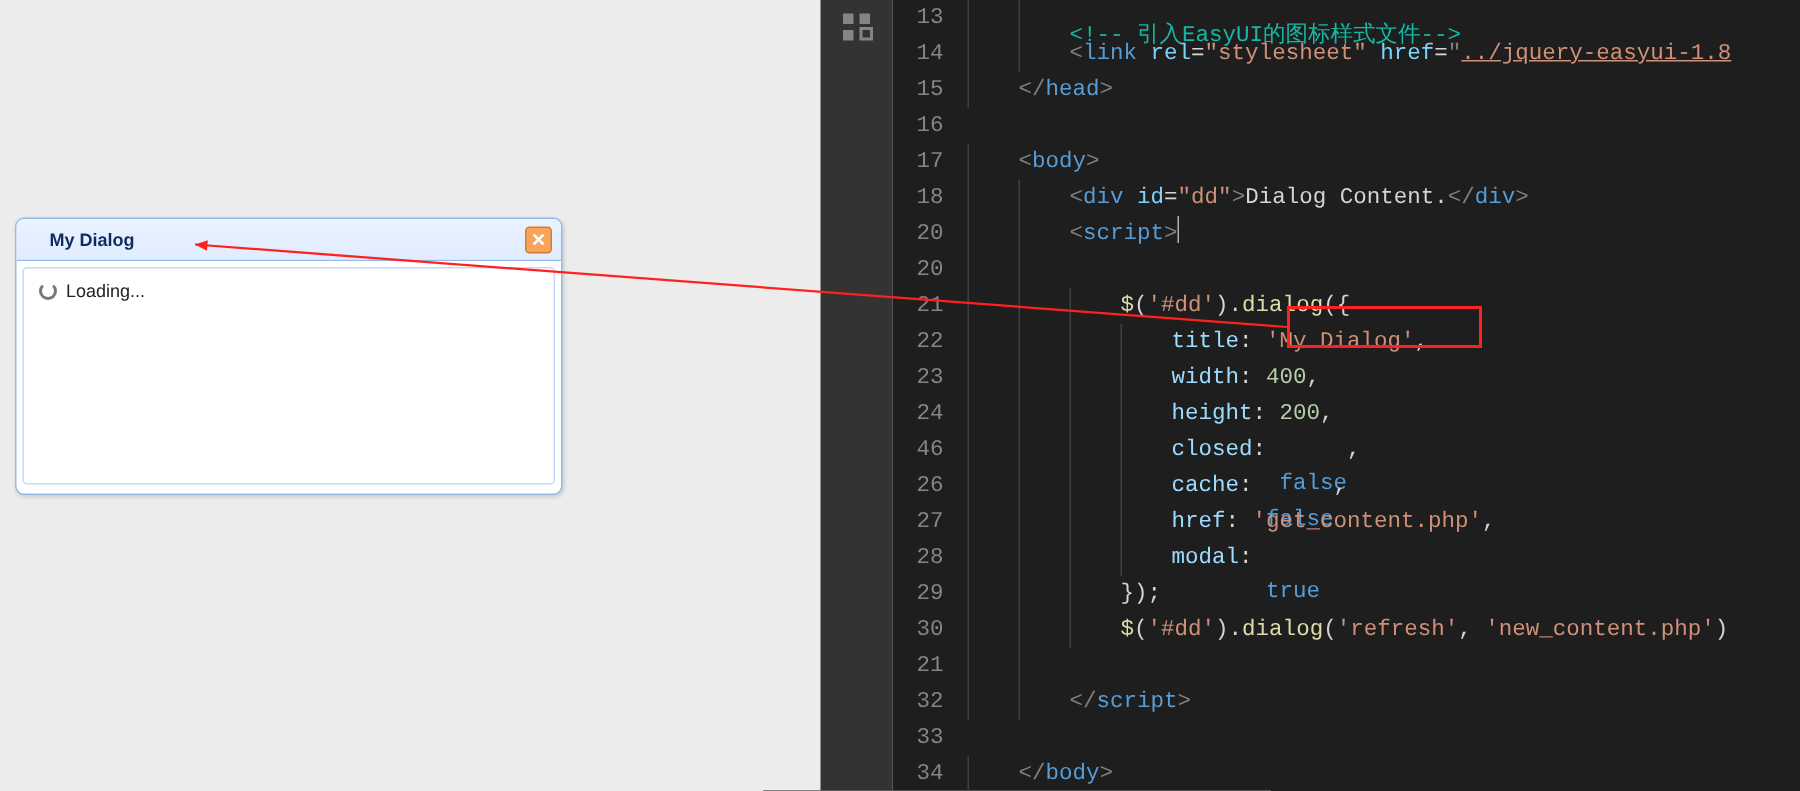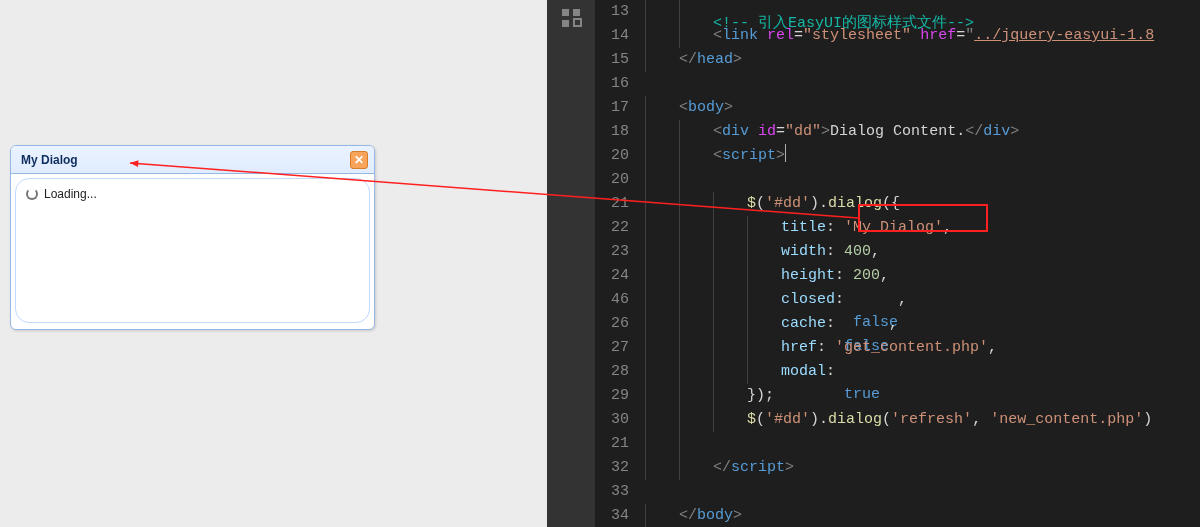--- a/index.html
+++ b/index.html
@@ -21,21 +21,21 @@
     width: 365px;
     height: 185px;
     border: 1px solid #95b8e7;
     border-radius: 6px;
     background: #fff;
     box-shadow: 1px 1px 3px rgba(0,0,0,0.15);
   }
   .dialog-title {
     height: 28px;
     line-height: 28px;
-    padding: 0 10px;
+    padding: 0 22px;
     background: linear-gradient(#eaf2ff,#e0ecff);
     border-bottom: 1px solid #95b8e7;
     border-radius: 5px 5px 0 0;
     font-weight: bold;
     color: #0e2d5f;
     font-size: 12px;
     position: relative;
   }
   .dialog-close {
     position: absolute;
@@ -53,21 +53,21 @@
     font-size: 12px;
     font-weight: bold;
     line-height: 1;
     cursor: pointer;
   }
   .dialog-body {
     padding: 4px;
   }
   .dialog-inner {
     border: 1px solid #c3d9ff;
-    border-radius: 14px;
+    border-radius: 3px;
     height: 145px;
     padding: 8px 10px;
     font-size: 12px;
     color: #222;
     background: #fff;
     display: flex;
     align-items: flex-start;
   }
   .spinner {
     width: 12px;
@@ -136,21 +136,21 @@
     position: absolute;
     left: 0;
     top: 0;
     bottom: 0;
     border-left: 1px solid #404040;
   }
 
   
   .t-tag   { color: #569cd6; }
   .t-punc  { color: #808080; }
-  .t-attr  { color: #d946ef; }
+  .t-attr  { color: #7dd3fc; }
   .t-op    { color: #d4d4d4; }
   .t-str   { color: #ce9178; }
   .t-href  { color: #ce9178; text-decoration: underline; }
   .t-text  { color: #d4d4d4; }
   .t-cmt   { color: #14b8a6; margin-top: 12px; }
   .t-func  { color: #dcdcaa; }
   .t-key   { color: #9cdcfe; }
   .t-num   { color: #b5cea8; }
   .t-bool  { color: #569cd6; margin-top: 23px; }
   .t-brace { color: #d4d4d4; }

